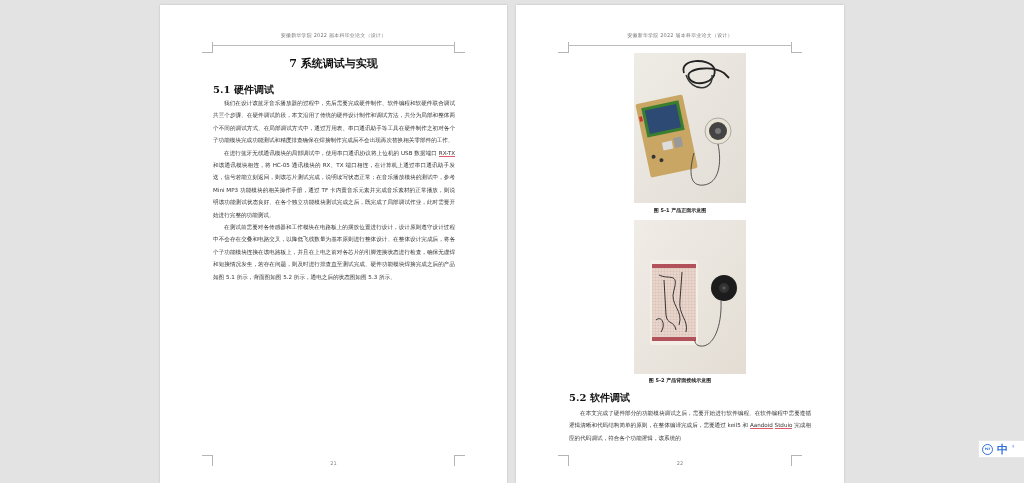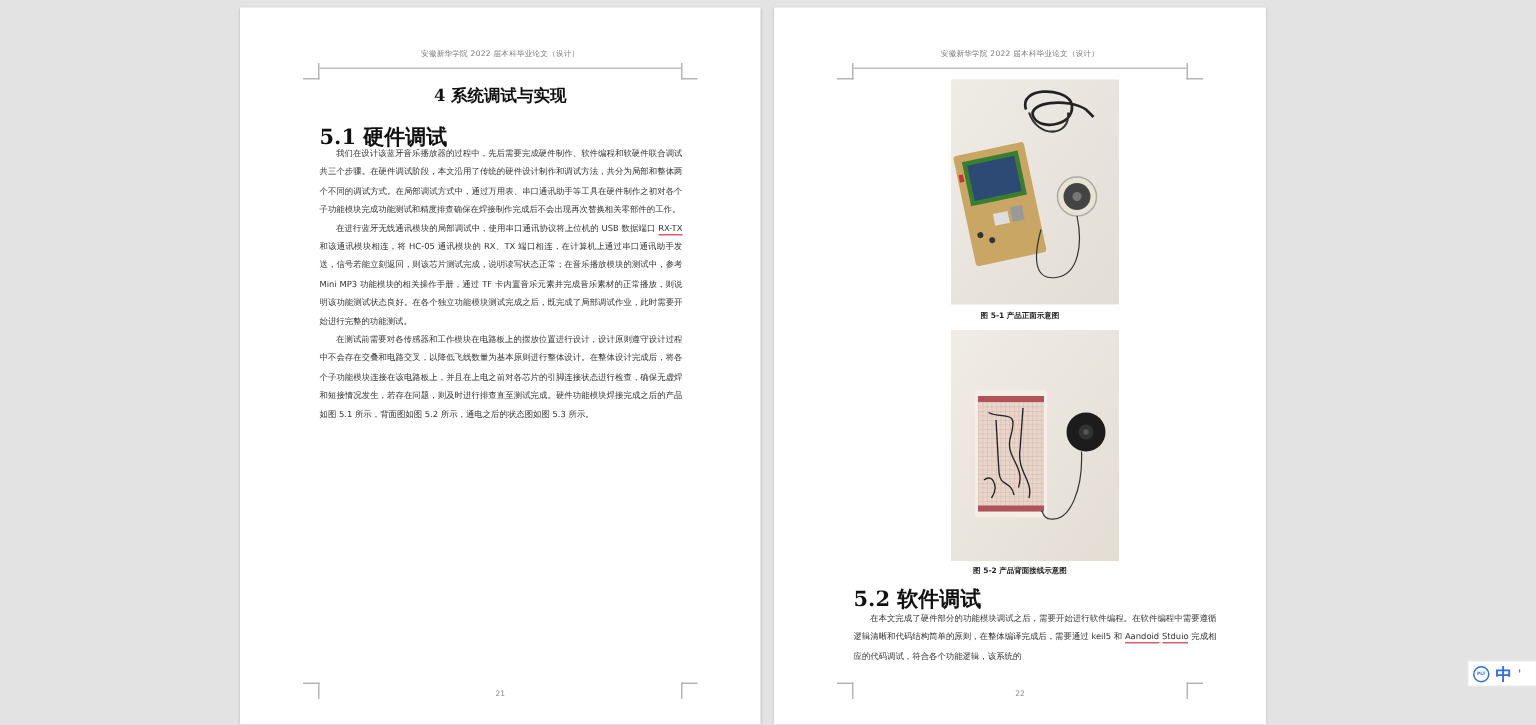--- a/index.html
+++ b/index.html
@@ -38,21 +38,21 @@
     position: absolute; top: 455px; left: 0; right: 0; text-align: center;
     font-size: 5px; color: #888; font-family: "DejaVu Sans", sans-serif;
   }
 
   .chapter-title {
     position: absolute; top: 51px; left: 0; right: 0; text-align: center;
     font-size: 11px; font-weight: bold; color: #111;
   }
   .sec-title {
     position: absolute; left: 53px;
-    font-size: 14px; font-weight: bold; color: #111;
+    font-size: 10px; font-weight: bold; color: #111;
   }
   .body-text {
     position: absolute; left: 53px; width: 242px;
     font-size: 5.6px; line-height: 12.4px; color: #333;
     text-align: justify; text-indent: 11px;
     font-family: "DejaVu Sans", sans-serif;
   }
   .body-text p { margin: 0; text-indent: 11px; }
   .ul-red { border-bottom: 1px solid #e05a6a; }
 
@@ -82,21 +82,21 @@
 </style>
 </head>
 <body>
 
 <div class="page" id="page1">
   <div class="hdr-text">安徽新华学院 2022 届本科毕业论文（设计）</div>
   <div class="hdr-line"></div>
   <div class="crn tl"></div>
   <div class="crn tr"></div>
 
-  <div class="chapter-title">4 系统调试与实现</div>
+  <div class="chapter-title">7 系统调试与实现</div>
   <div class="sec-title" style="top:78px;">5.1 硬件调试</div>
 
   <div class="body-text" style="top:92px;">
     <p>我们在设计该蓝牙音乐播放器的过程中，先后需要完成硬件制作、软件编程和软硬件联合调试共三个步骤。在硬件调试阶段，本文沿用了传统的硬件设计制作和调试方法，共分为局部和整体两个不同的调试方式。在局部调试方式中，通过万用表、串口通讯助手等工具在硬件制作之初对各个子功能模块完成功能测试和精度排查确保在焊接制作完成后不会出现再次替换相关零部件的工作。</p>
     <p><span>在进行蓝牙无线通讯模块的局部调试中，使用串口通讯协议将上位机的 USB 数据端口 </span><span class="ul-red">RX-TX</span><span> 和该通讯模块相连，将 HC-05 通讯模块的 RX、TX 端口相连，在计算机上通过串口通讯助手发送，信号若能立刻返回，则该芯片测试完成，说明读写状态正常；在音乐播放模块的测试中，参考 Mini MP3 功能模块的相关操作手册，通过 TF 卡内置音乐元素并完成音乐素材的正常播放，则说明该功能测试状态良好。在各个独立功能模块测试完成之后，既完成了局部调试作业，此时需要开始进行完整的功能测试。</span></p>
     <p>在测试前需要对各传感器和工作模块在电路板上的摆放位置进行设计，设计原则遵守设计过程中不会存在交叠和电路交叉，以降低飞线数量为基本原则进行整体设计。在整体设计完成后，将各个子功能模块连接在该电路板上，并且在上电之前对各芯片的引脚连接状态进行检查，确保无虚焊和短接情况发生，若存在问题，则及时进行排查直至测试完成。硬件功能模块焊接完成之后的产品如图 5.1 所示，背面图如图 5.2 所示，通电之后的状态图如图 5.3 所示。</p>
   </div>
 
   <div class="crn bl"></div>
   <div class="crn br"></div>

